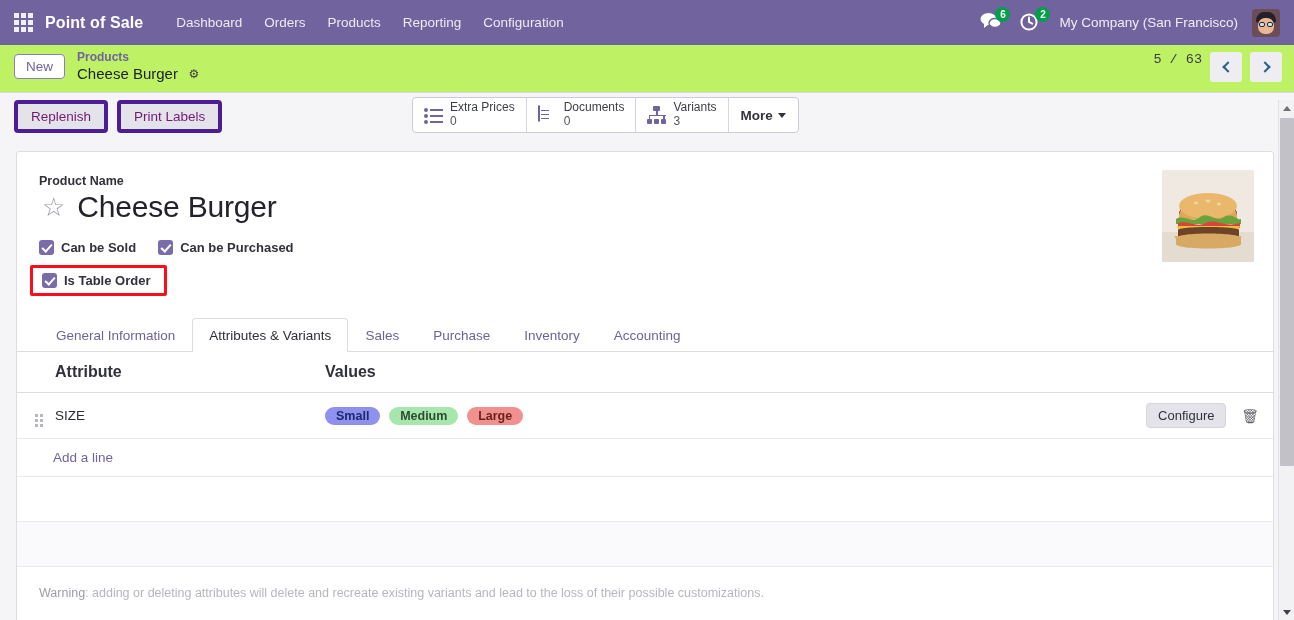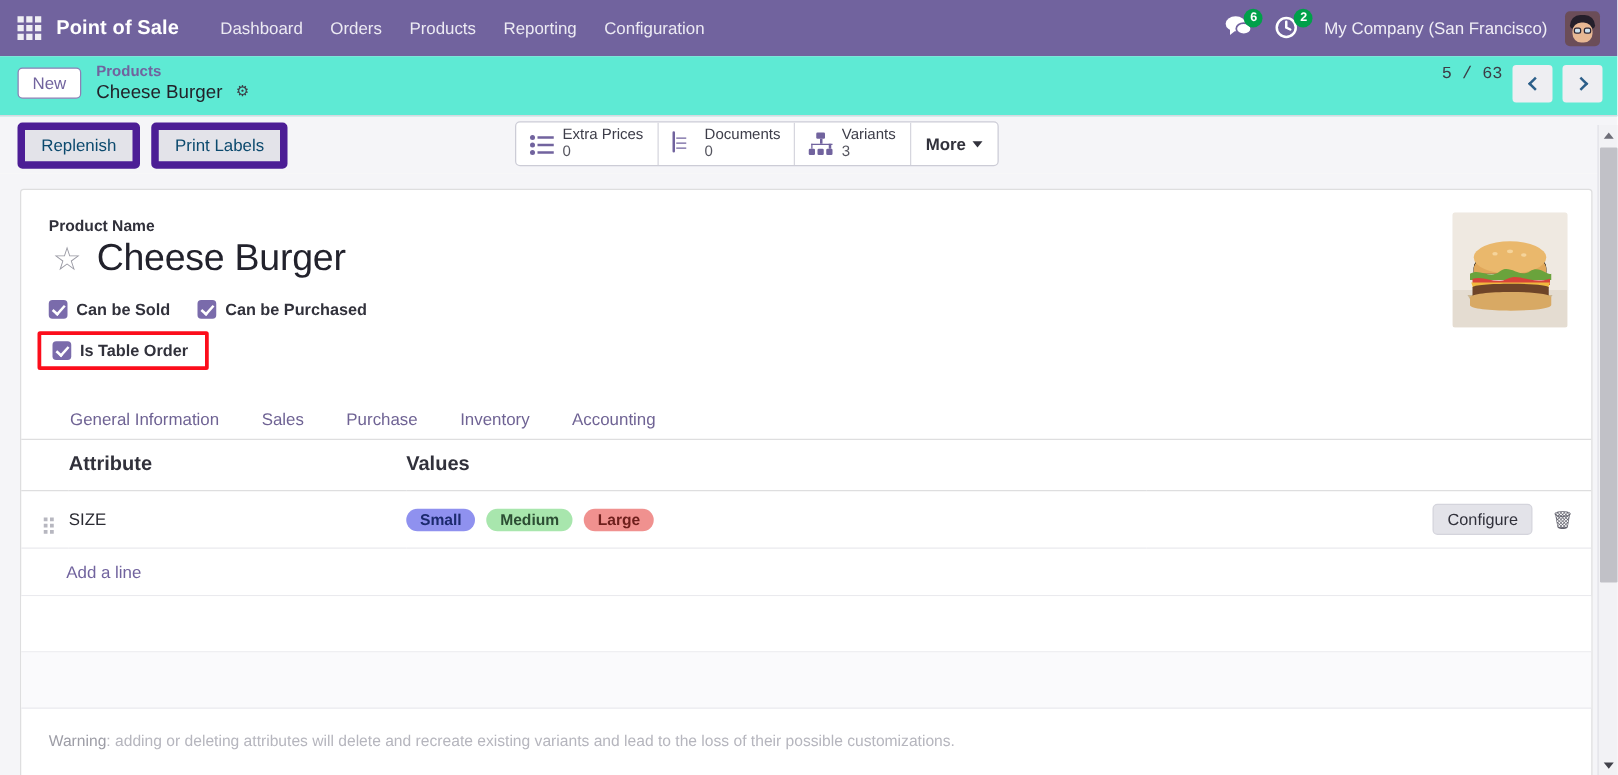--- a/index.html
+++ b/index.html
@@ -86,21 +86,21 @@
     flex: none;
   }
   .avatar .hair { position:absolute; top:3px; left:4px; width:20px; height:11px; background:#241f2b; border-radius:9px 9px 3px 3px; }
   .avatar .face { position:absolute; top:9px; left:6px; width:16px; height:16px; background:#e8b894; border-radius:7px; }
   .avatar .g1 { position:absolute; top:13px; left:7px; width:6px; height:5px; border:1.2px solid #2a2533; border-radius:2px; background:#cfe3ef; }
   .avatar .g2 { position:absolute; top:13px; left:15px; width:6px; height:5px; border:1.2px solid #2a2533; border-radius:2px; background:#cfe3ef; }
 
   
   .cp {
     height: 48px;
-    background: #5eead4;
+    background: #bef264;
     border-bottom: 1px solid #d8d8e0;
     display: flex;
     align-items: center;
     padding: 0 12px 4px 14px;
     position: relative;
   }
   .btn-new {
     border: 1px solid #8d7fb5;
     color: #71639e;
     background: #fff;
@@ -236,25 +236,25 @@
   .actionbar {
     height: 46px;
     background: #f5f5f8;
     display: flex;
     align-items: center;
     gap: 9px;
     padding: 0 14px;
   }
   .btn-sec {
     background: #e3e3e9;
-    border: 6px solid #4c1d95;
+    border: 4px solid #4c1d95;
     border-radius: 4px;
     padding: 5px 13px;
     font-size: 13.5px;
-    color: #0c4a6e;
+    color: #701a75;
     cursor: pointer;
   }
 
   
   .scroll-area {
     position: absolute;
     top: 139px; left: 0;
     width: 1294px;
     height: 481px;
     background: #f5f5f8;
@@ -614,20 +614,21 @@
       </div>
 
       <label class="highlight-box">
         <span class="cbox"></span>
         <span class="chk-label">Is Table Order</span>
       </label>
     </div>
 
     <div class="tabs">
       <div class="tab">General Information</div>
+      <div class="tab active">Attributes &amp; Variants</div>
       <div class="tab">Sales</div>
       <div class="tab">Purchase</div>
       <div class="tab">Inventory</div>
       <div class="tab">Accounting</div>
     </div>
 
     <table class="attr">
       <thead>
         <tr>
           <th class="col-handle"></th>

